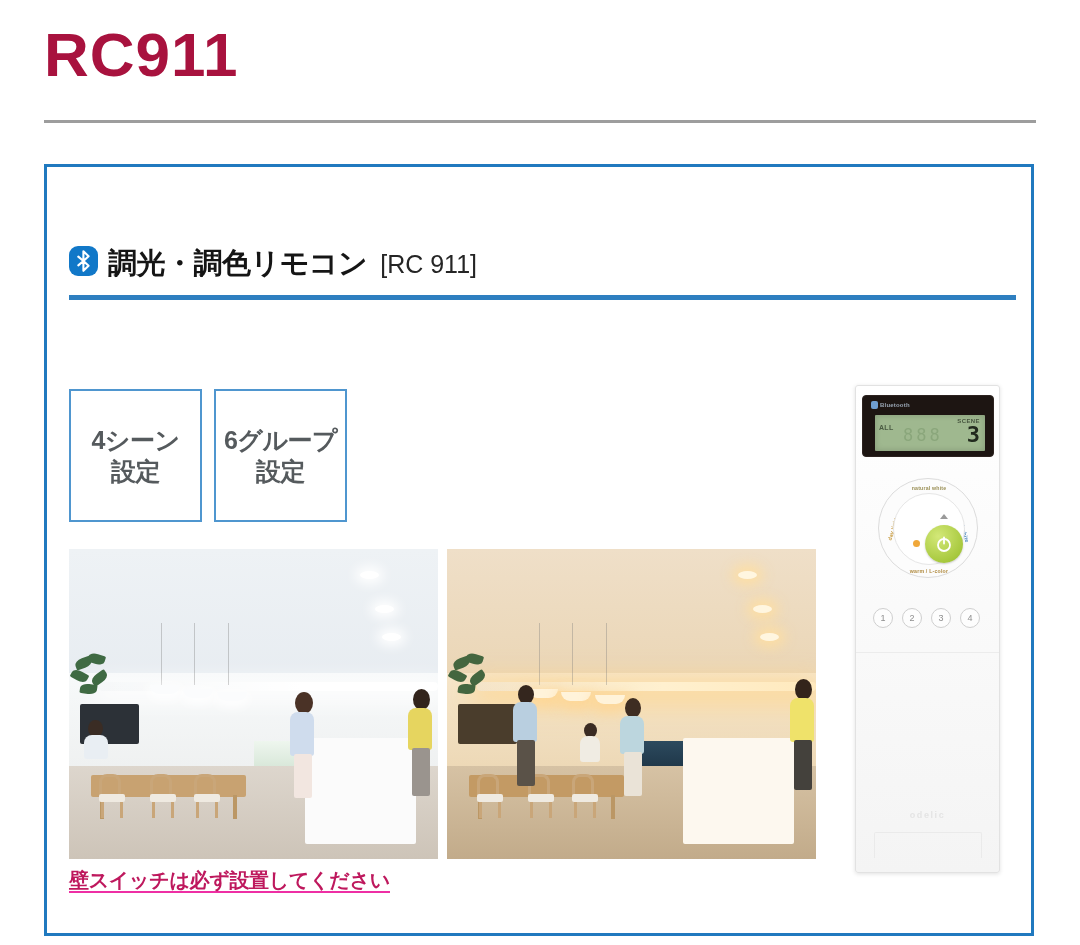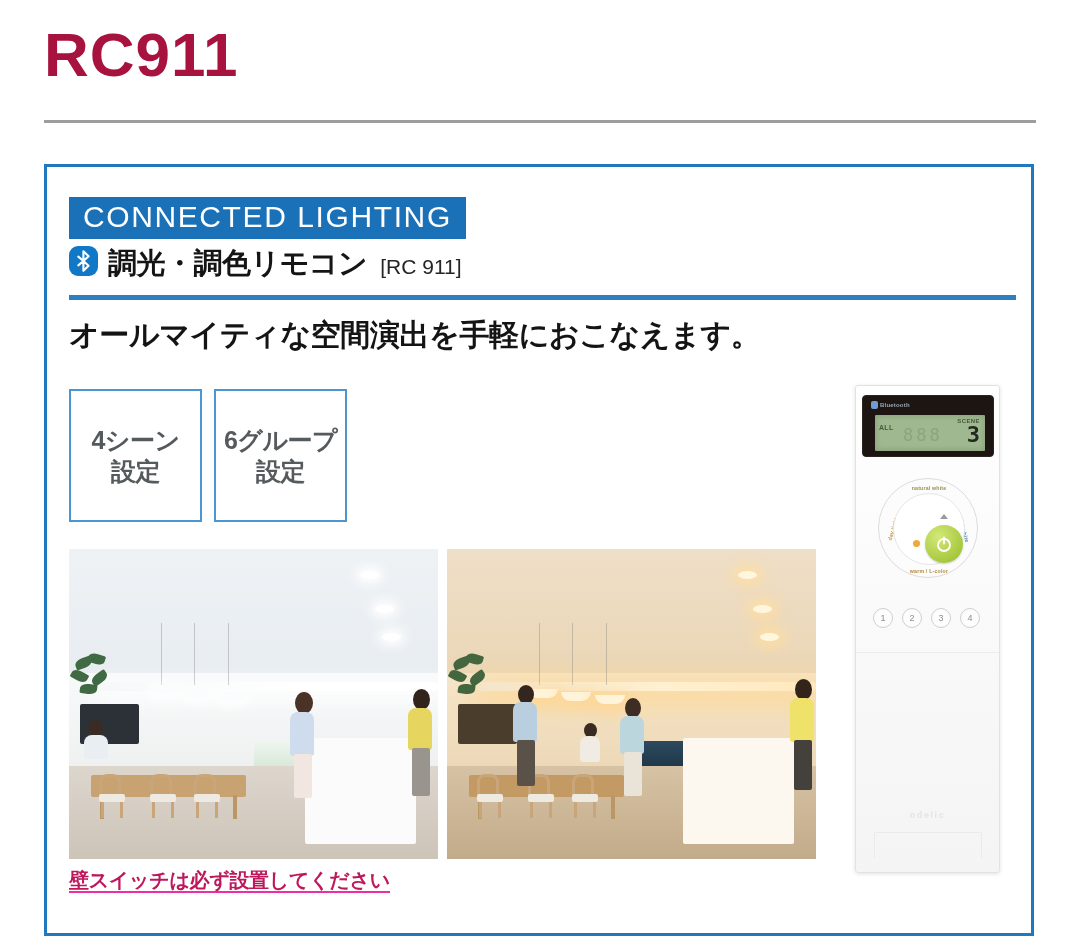--- a/index.html
+++ b/index.html
@@ -52,21 +52,21 @@
   .bt-word {
     font-size: 30px; font-weight: 700; color: #151515;
     letter-spacing: -0.6px; line-height: 1;
   }
   .bt-reg { font-size: 14px; vertical-align: super; font-weight: 700; }
   .bt-jp {
     font-size: 29px; font-weight: 700; color: #151515;
     letter-spacing: -0.5px; line-height: 1; margin-left: 3px;
   }
   .bt-model {
-    font-size: 21px; font-weight: 400; color: #252525;
+    font-size: 25px; font-weight: 400; color: #252525;
     letter-spacing: 0px; line-height: 1; margin-left: 6px; margin-bottom: 1px;
   }
   .bt-rule {
     position: absolute; left: 22px; top: 128px;
     width: 947px; height: 5px; background: #2e7fc0;
   }
 
   
   .tagline {
     position: absolute; left: 22px; top: 148px;
@@ -315,34 +315,32 @@
 </head>
 <body>
 
 <div class="page">
 
   <div class="page-title">RC911</div>
   <div class="title-rule"></div>
 
   <div class="card">
 
-    <div class="banner">CONNECTED LIGHTING</div>
 
     <div class="bt-line">
       <span class="bt-badge">
         <svg width="17" height="22" viewBox="0 0 17 22" aria-hidden="true">
           <path d="M8.4 1.2 L13.6 6.2 L8.4 11 L8.4 1.2 Z M8.4 11 L13.6 15.8 L8.4 20.8 L8.4 11 Z M8.4 11 L3.3 6.6 M8.4 11 L3.3 15.4" fill="none" stroke="#ffffff" stroke-width="2.1" stroke-linejoin="round" stroke-linecap="round"></path>
         </svg>
       </span>
       <span class="bt-jp">調光・調色リモコン</span>
       <span class="bt-model">[RC 911]</span>
     </div>
     <div class="bt-rule"></div>
 
-    <div class="tagline">オールマイティな空間演出を手軽におこなえます。</div>
 
     <div class="features">
       <div class="feature-box">4シーン
 設定</div>
       <div class="feature-box">6グループ
 設定</div>
     </div>
 
     <div class="photos">
 

